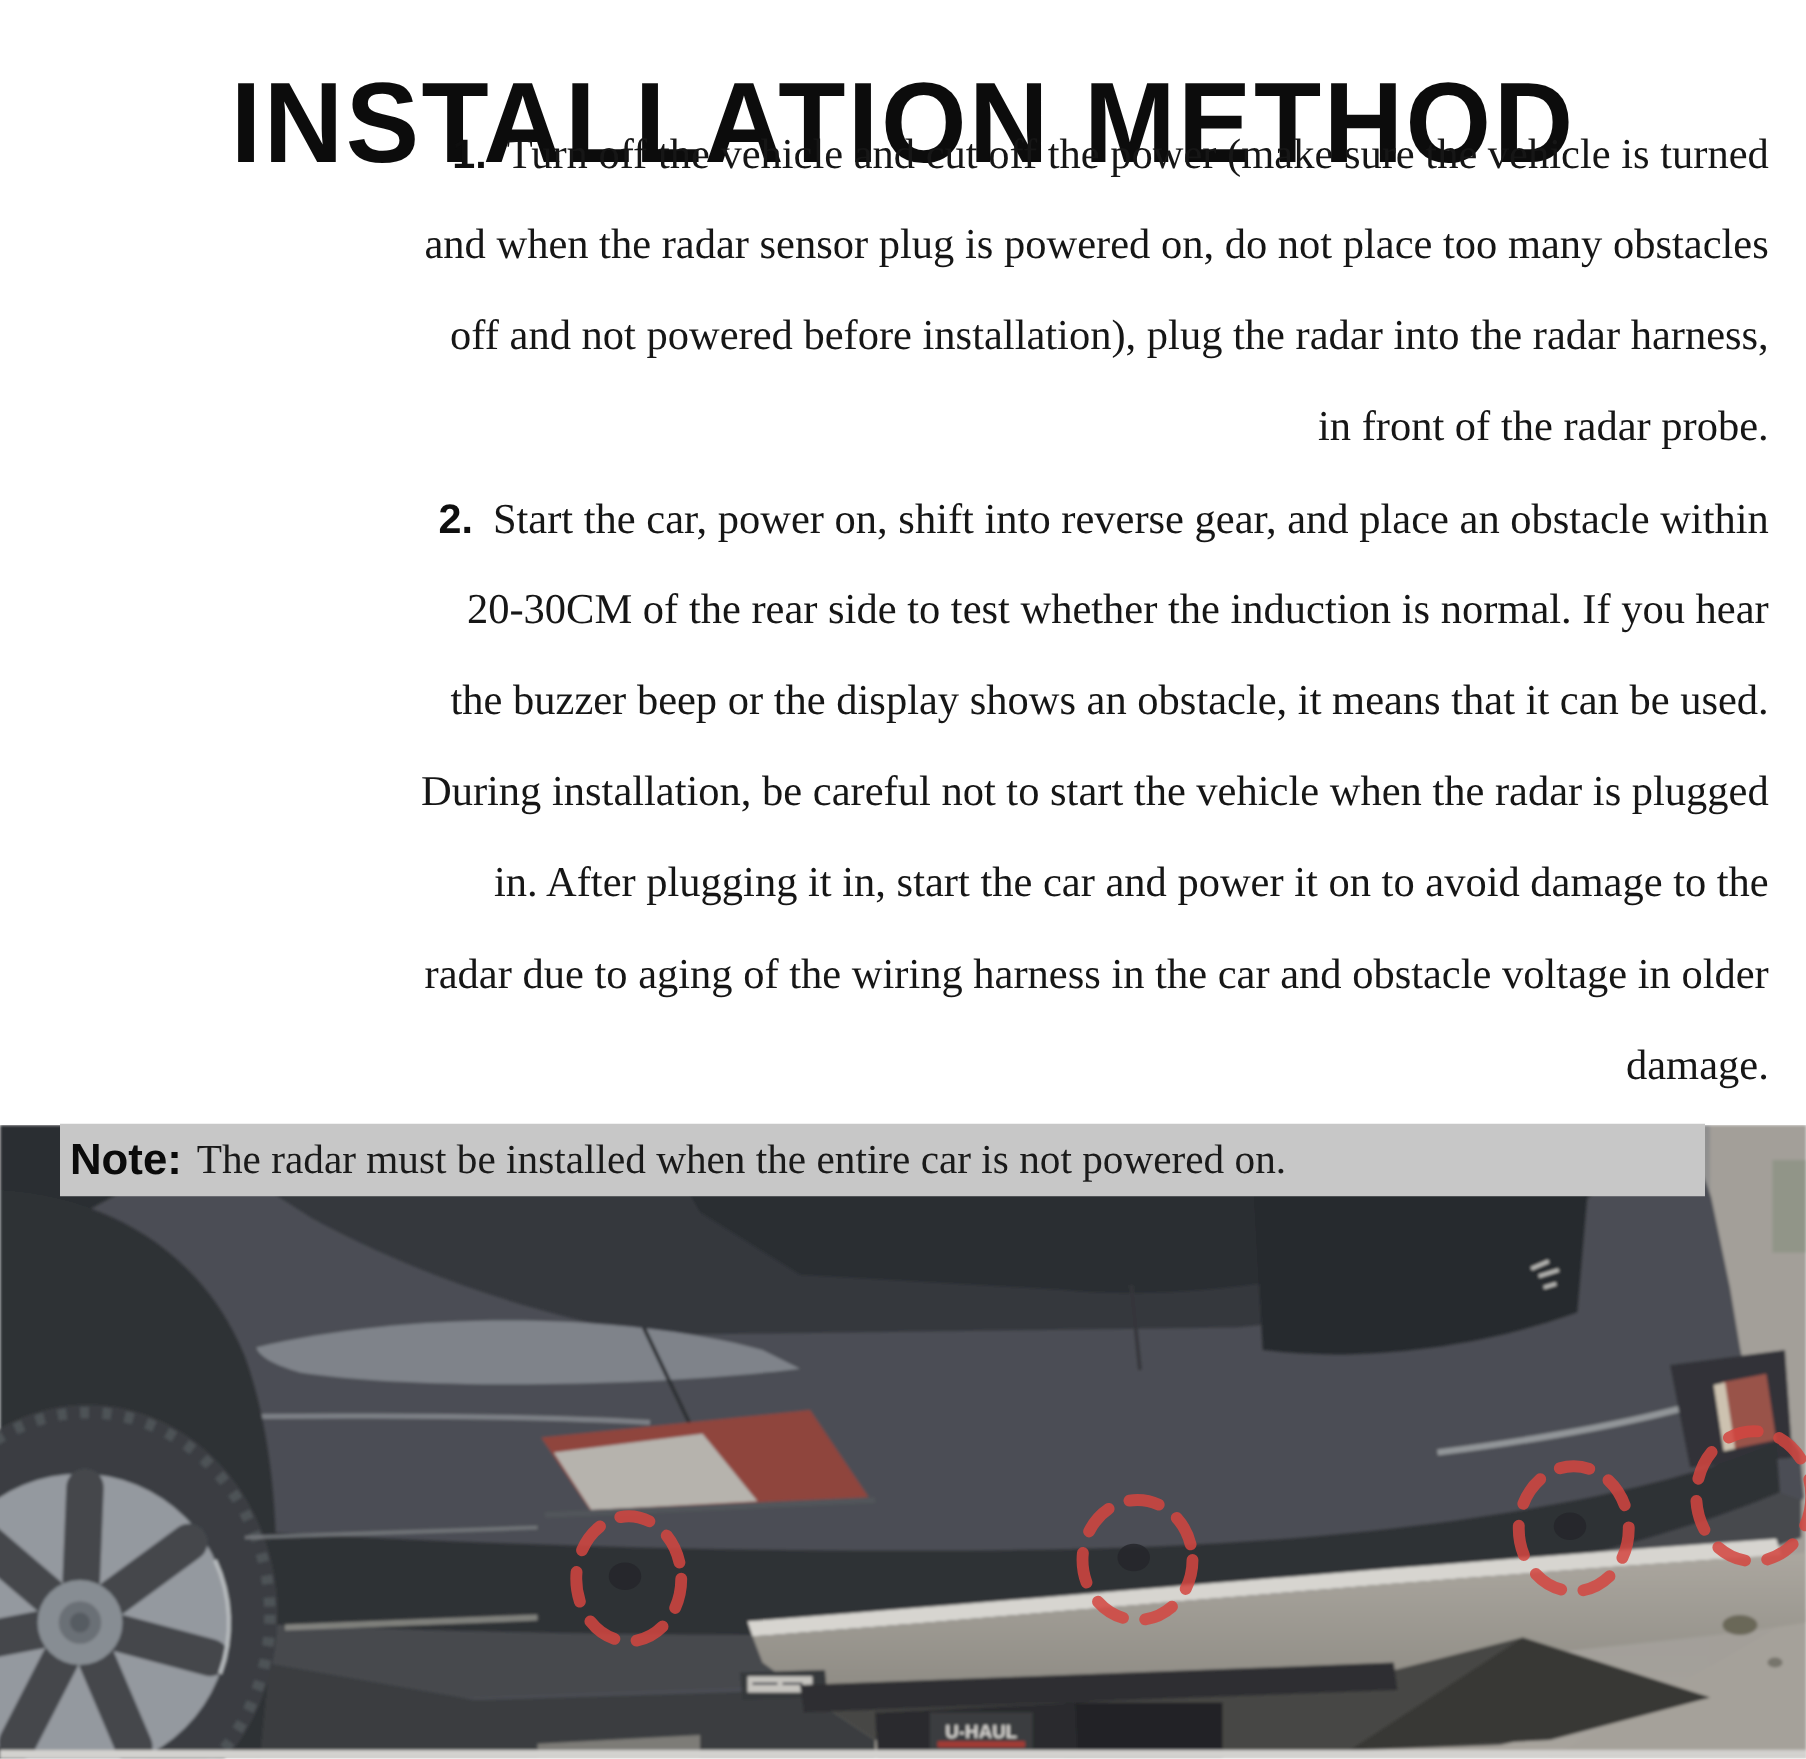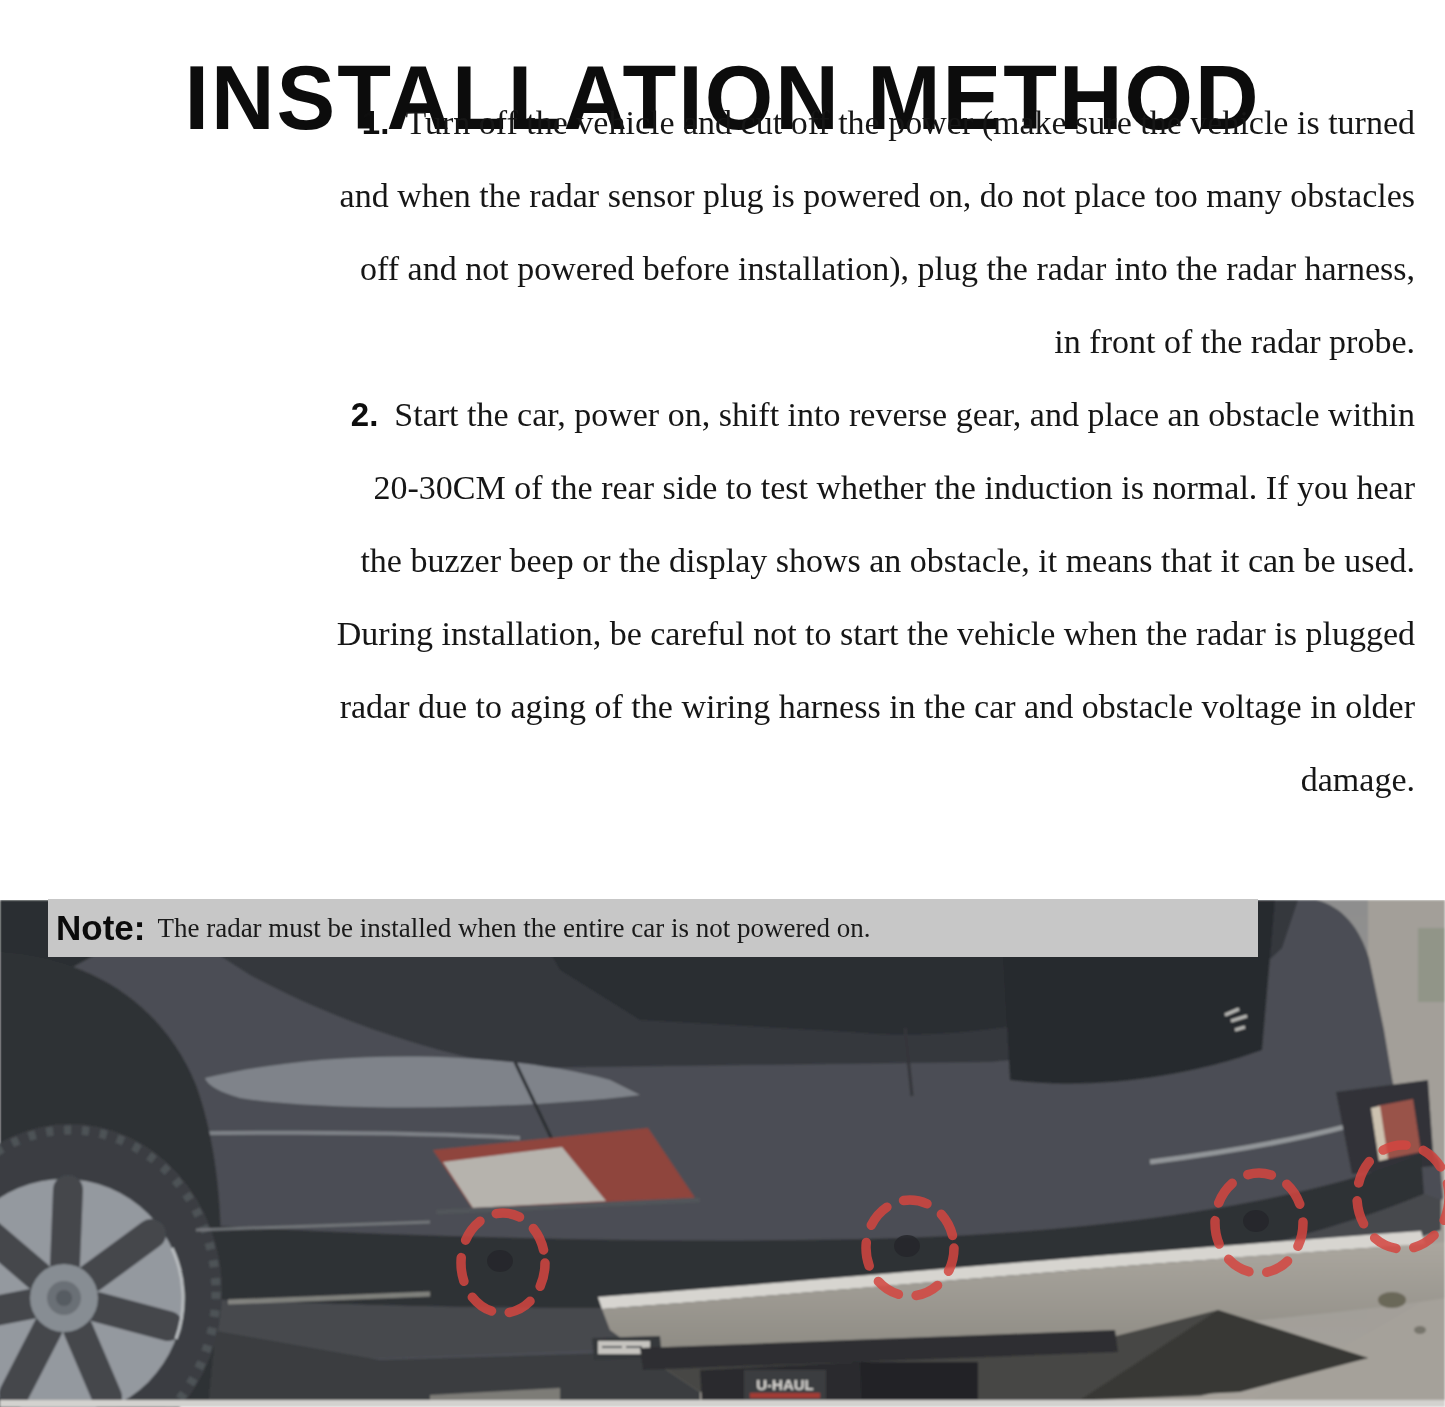--- a/index.html
+++ b/index.html
@@ -37,53 +37,54 @@
     font-weight:bold;
     font-size:33px;
     margin-right:16px;
     color:#0e0e0e;
   }
   .photo{
     position:absolute;left:0;top:900px;width:1445px;height:507px;
   }
   .photo svg{display:block;width:1445px;height:507px;}
   .note-bar{
-    position:absolute;left:48px;top:899px;width:1210px;height:58px;
+    position:absolute;left:48px;top:899px;width:1316px;height:58px;
     background:#c7c7c7;
     display:flex;align-items:center;
     padding-left:8px;box-sizing:border-box;
     white-space:nowrap;
   }
   .note-label{
     font-family:"Liberation Sans", sans-serif;
     font-weight:bold;
     font-size:35px;
     color:#0b0b0b;
   }
   .note-text{
     font-family:"Liberation Serif", serif;
-    font-size:27px;
+    font-size:33px;
     color:#1a1a1a;
     margin-left:12px;
   }
 </style>
 </head>
 <body>
 
 <h1 class="page-title">INSTALLATION METHOD</h1>
 
 <div class="instructions">
   <div class="body-line"><span class="step-num">1.</span><span>Turn off the vehicle and cut off the power (make sure the vehicle is turned</span></div>
   <div class="body-line">and when the radar sensor plug is powered on, do not place too many obstacles</div>
   <div class="body-line">off and not powered before installation), plug the radar into the radar harness,</div>
   <div class="body-line">in front of the radar probe.</div>
   <div class="body-line"><span class="step-num">2.</span><span>Start the car, power on, shift into reverse gear, and place an obstacle within</span></div>
   <div class="body-line">20-30CM of the rear side to test whether the induction is normal. If you hear</div>
   <div class="body-line">the buzzer beep or the display shows an obstacle, it means that it can be used.</div>
   <div class="body-line">During installation, be careful not to start the vehicle when the radar is plugged</div>
+  <div class="body-line">in. After plugging it in, start the car and power it on to avoid damage to the</div>
   <div class="body-line">radar due to aging of the wiring harness in the car and obstacle voltage in older</div>
   <div class="body-line">damage.</div>
 </div>
 
 <div class="photo">
 <svg viewBox="0 0 1445 507" preserveAspectRatio="none">
   <defs>
     <linearGradient id="bgGrad" x1="0" y1="0" x2="0" y2="1">
       <stop offset="0" stop-color="#8e8e8e"></stop>
       <stop offset="1" stop-color="#a7a39c"></stop>

